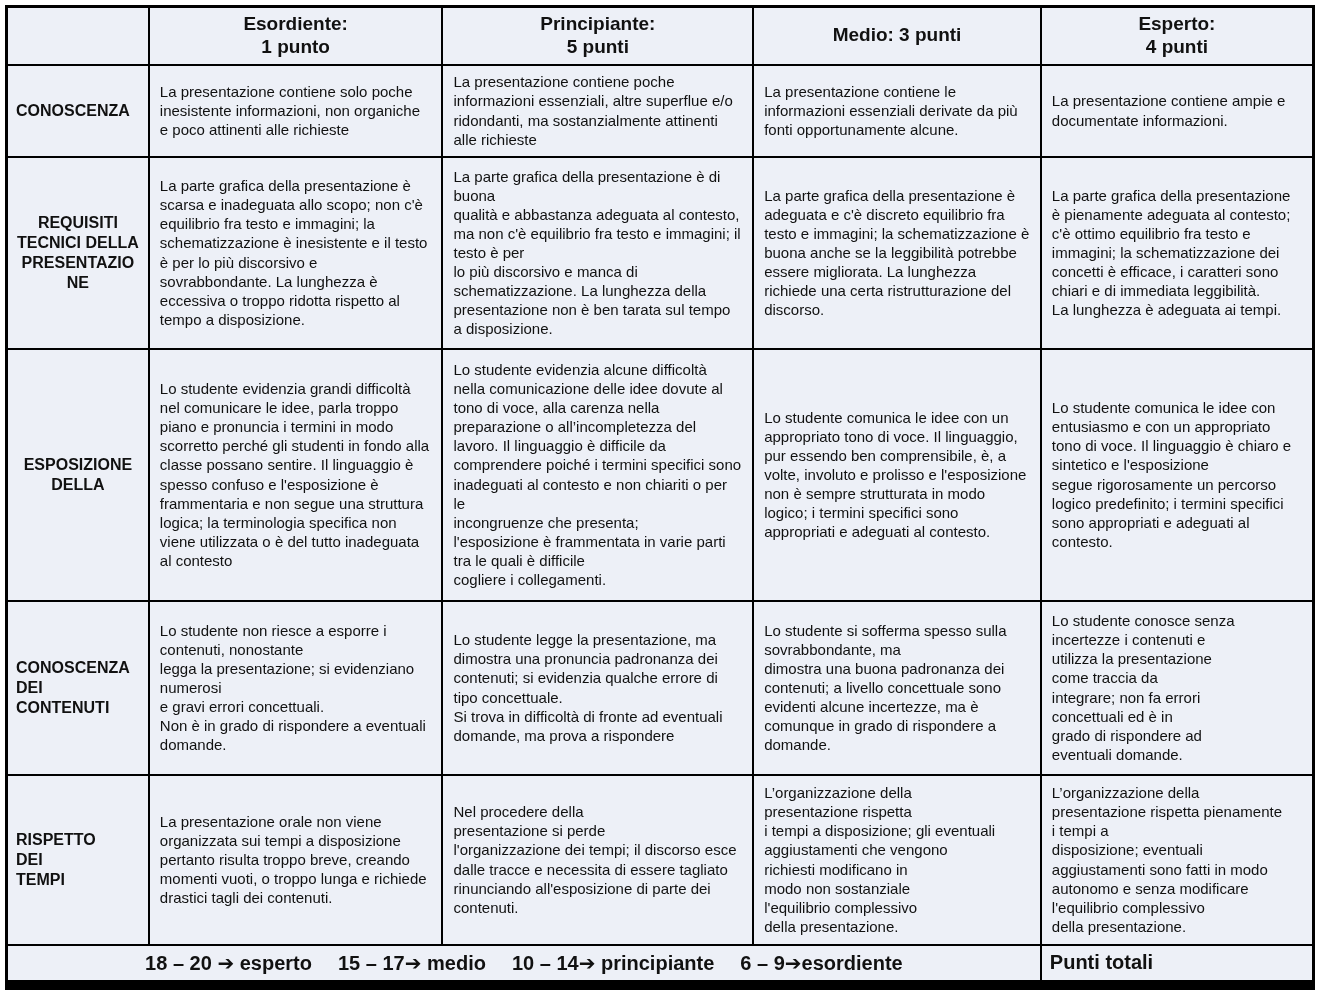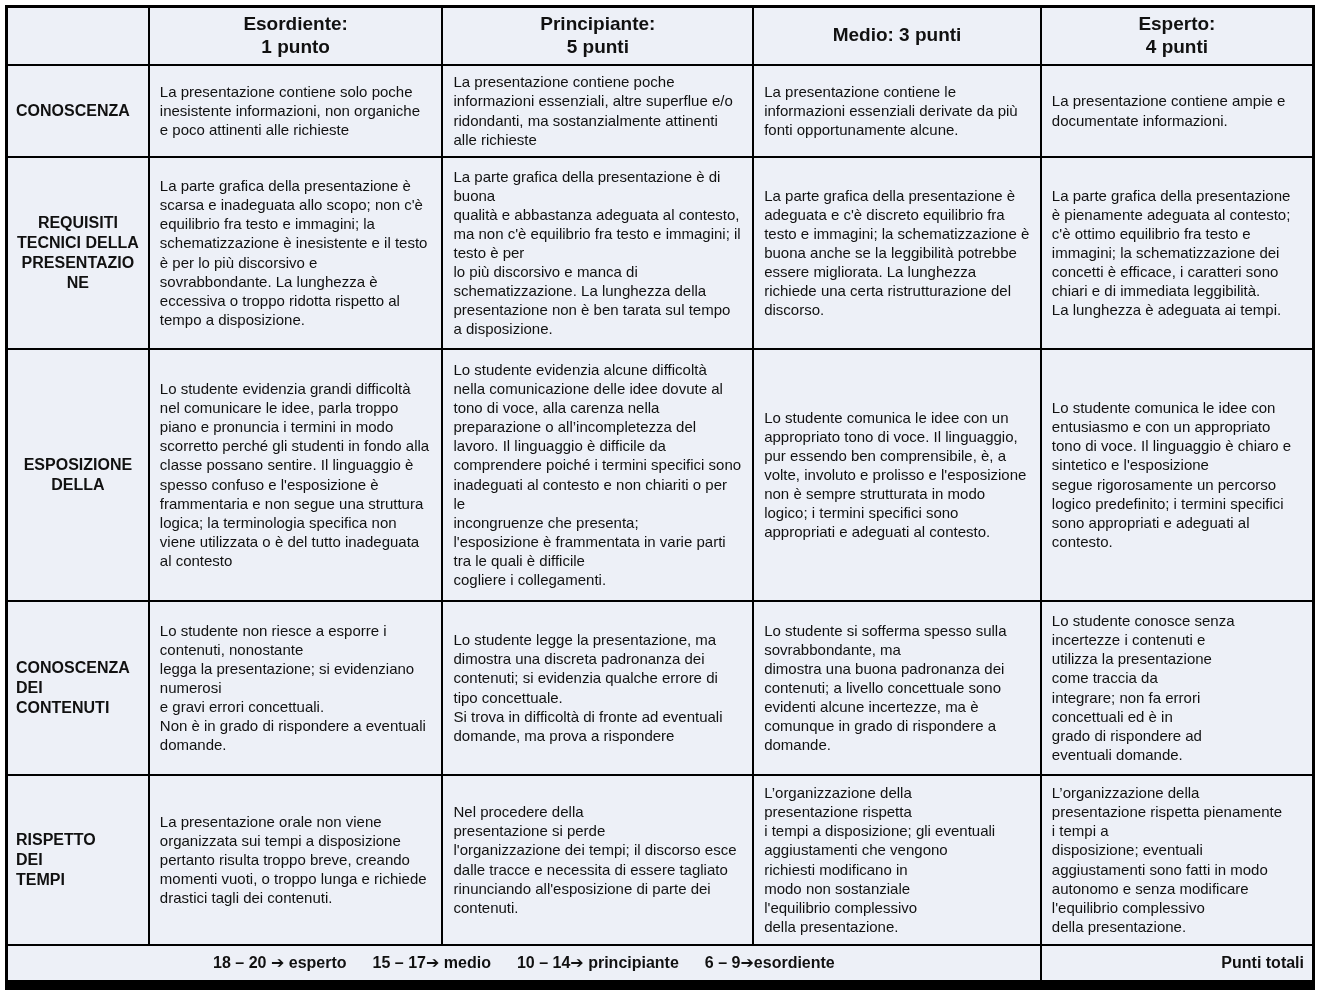--- a/index.html
+++ b/index.html
@@ -65,26 +65,26 @@
     overflow-wrap: break-word;
   }
   tbody tr:nth-child(1) { height: 92px; }
   tbody tr:nth-child(2) { height: 192px; }
   tbody tr:nth-child(3) { height: 252px; }
   tbody tr:nth-child(4) { height: 174px; }
   tbody tr:nth-child(5) { height: 170px; }
   
   tfoot td {
     height: 40px;
-    font-size: 16px;
+    font-size: 20px;
     font-weight: bold;
     padding: 2px 8px;
   }
   tfoot td.scale-cell { text-align: center; }
-  tfoot td.total-cell { text-align: right; }
+  tfoot td.total-cell { text-align: left; }
   .scale-seg { margin: 0 13px; white-space: nowrap; }
 </style>
 </head>
 <body>
 
 <div class="page">
   <table class="rubric">
     <colgroup>
       <col style="width:142px">
       <col style="width:293px">
@@ -134,21 +134,21 @@
           <td class="desc">Lo studente comunica le idee con un appropriato tono di voce. Il linguaggio, pur essendo ben comprensibile, è, a volte, involuto e prolisso e l'esposizione non è sempre strutturata in modo logico; i termini specifici sono appropriati e adeguati al contesto.</td>
           <td class="desc">Lo studente comunica le idee con entusiasmo e con un appropriato tono di voce. Il linguaggio è chiaro e sintetico e l'esposizione
 segue rigorosamente un percorso logico predefinito; i termini specifici sono appropriati e adeguati al contesto.</td>
         </tr>
         <tr>
           <th class="criterion">CONOSCENZA DEI CONTENUTI</th>
           <td class="desc">Lo studente non riesce a esporre i contenuti, nonostante
 legga la presentazione; si evidenziano numerosi
 e gravi errori concettuali.
 Non è in grado di rispondere a eventuali domande.</td>
-          <td class="desc">Lo studente legge la presentazione, ma dimostra una discreta padronanza dei contenuti; si evidenzia qualche errore di tipo concettuale.
+          <td class="desc">Lo studente legge la presentazione, ma dimostra una pronuncia padronanza dei contenuti; si evidenzia qualche errore di tipo concettuale.
 Si trova in difficoltà di fronte ad eventuali domande, ma prova a rispondere</td>
           <td class="desc">Lo studente si sofferma spesso sulla sovrabbondante, ma
 dimostra una buona padronanza dei contenuti; a livello concettuale sono evidenti alcune incertezze, ma è comunque in grado di rispondere a domande.</td>
           <td class="desc">Lo studente conosce senza
 incertezze i contenuti e
 utilizza la presentazione
 come traccia da
 integrare; non fa errori
 concettuali ed è in
 grado di rispondere ad

